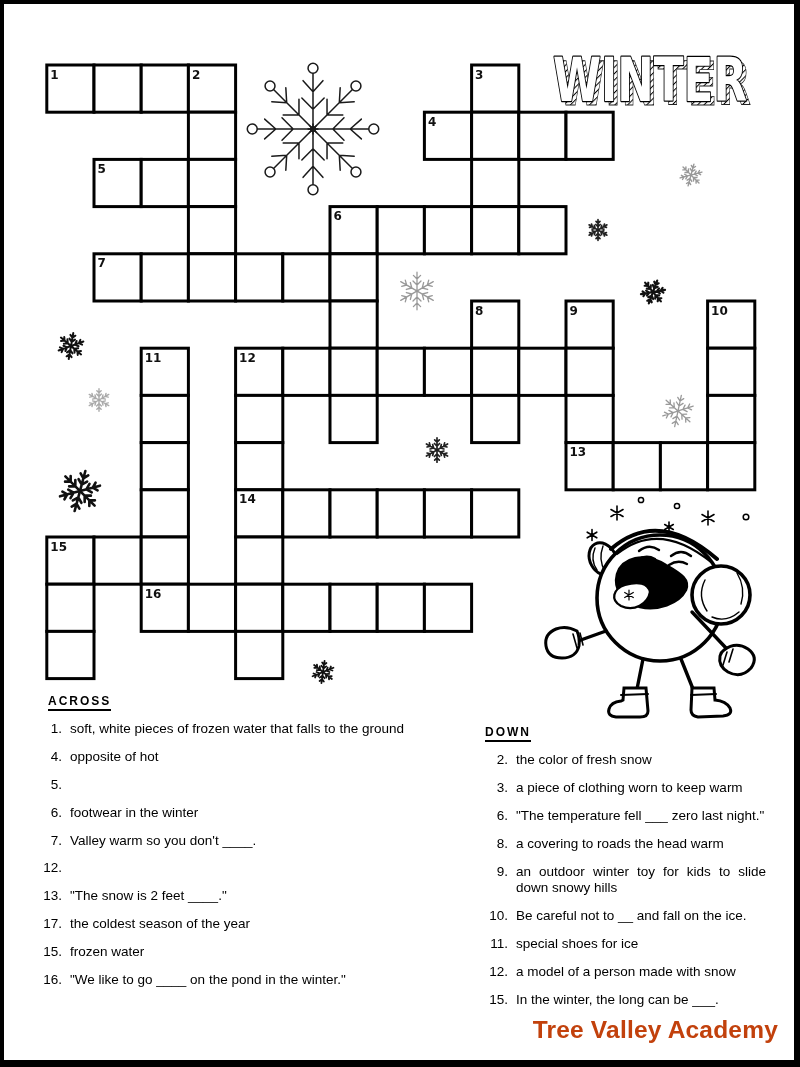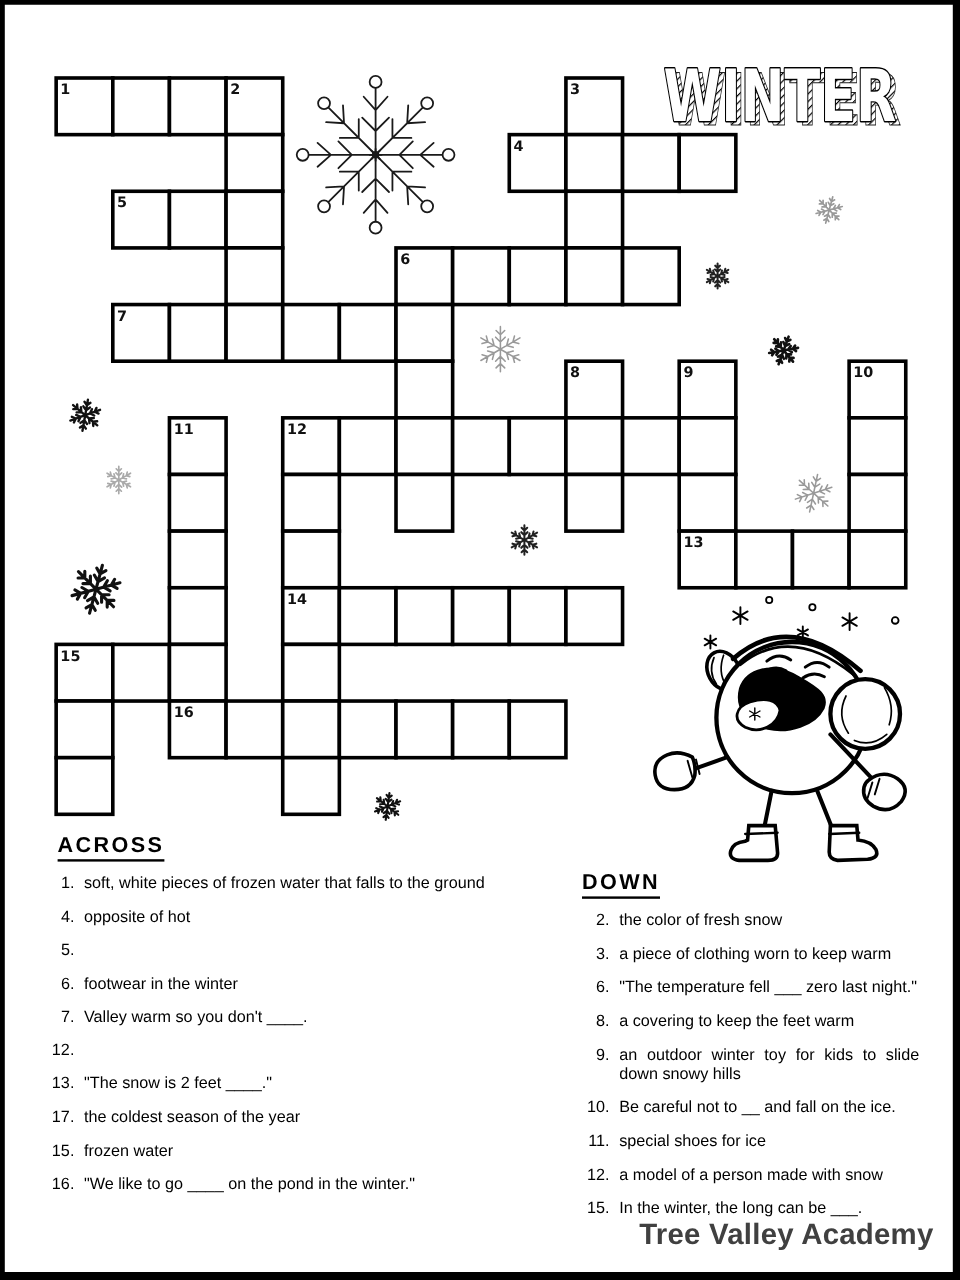--- a/index.html
+++ b/index.html
@@ -19,21 +19,21 @@
   .title-shadow{
     font-family:"DejaVu Sans",sans-serif;font-weight:bold;font-size:60px;
     fill:url(#hatch);stroke:#222;stroke-width:.8;
   }
   .grid-cell{fill:#fff;stroke:#000;stroke-width:3;}
   .grid-num{font-family:"DejaVu Sans",sans-serif;font-size:12px;font-weight:600;fill:#111;}
   .clues{position:absolute;z-index:10;}
   .clues.across{left:38px;top:694px;width:440px;}
   .clues.down{left:475px;top:725px;width:300px;}
   .clue-head{
-    display:table;font-size:18px;font-weight:bold;letter-spacing:2px;
+    display:table;font-size:12px;font-weight:bold;letter-spacing:2px;
     border-bottom:2.4px solid #000;padding-bottom:1px;margin:0 0 10px 10px;
   }
   .clues ol{list-style:none;margin:0;padding:0;font-size:13.5px;line-height:16.6px;}
   .clues li{display:flex;margin-bottom:11.3px;}
   .clue-num{flex:none;text-align:right;}
   .across .clue-num{width:24px;margin-right:8px;}
   .down .clue-num{width:33px;margin-right:8px;}
   .clue-txt{flex:none;}
   .across .clue-txt{width:360px;}
   .down .clue-txt{width:250px;}
@@ -338,21 +338,21 @@
         </li>
         <li>
           <div class="clue-num">6.</div>
           <div class="clue-txt">
             <span class="l1">"The temperature fell ___ zero last night."</span>
           </div>
         </li>
         <li>
           <div class="clue-num">8.</div>
           <div class="clue-txt">
-            <span class="l1">a covering to keep the feet warm</span>
+            <span class="l1">a covering to roads the head warm</span>
           </div>
         </li>
         <li>
           <div class="clue-num">9.</div>
           <div class="clue-txt">
             <span class="l1 justify">an outdoor winter toy for kids to slide</span>
             <span class="l2">down snowy hills</span>
           </div>
         </li>
         <li>
@@ -375,16 +375,16 @@
         </li>
         <li>
           <div class="clue-num">15.</div>
           <div class="clue-txt">
             <span class="l1">In the winter, the long can be ___.</span>
           </div>
         </li>
       </ol>
   </div>
 
-  <div class="footer" title="Tree Valley Academy" style="color: #404040;">Tree Valley Academy</div>
+  <div class="footer" title="Tree Valley Academy" style="color: #c2410c;">Tree Valley Academy</div>
 
   <div class="page-border"></div>
 </div>
 
 </body></html>

